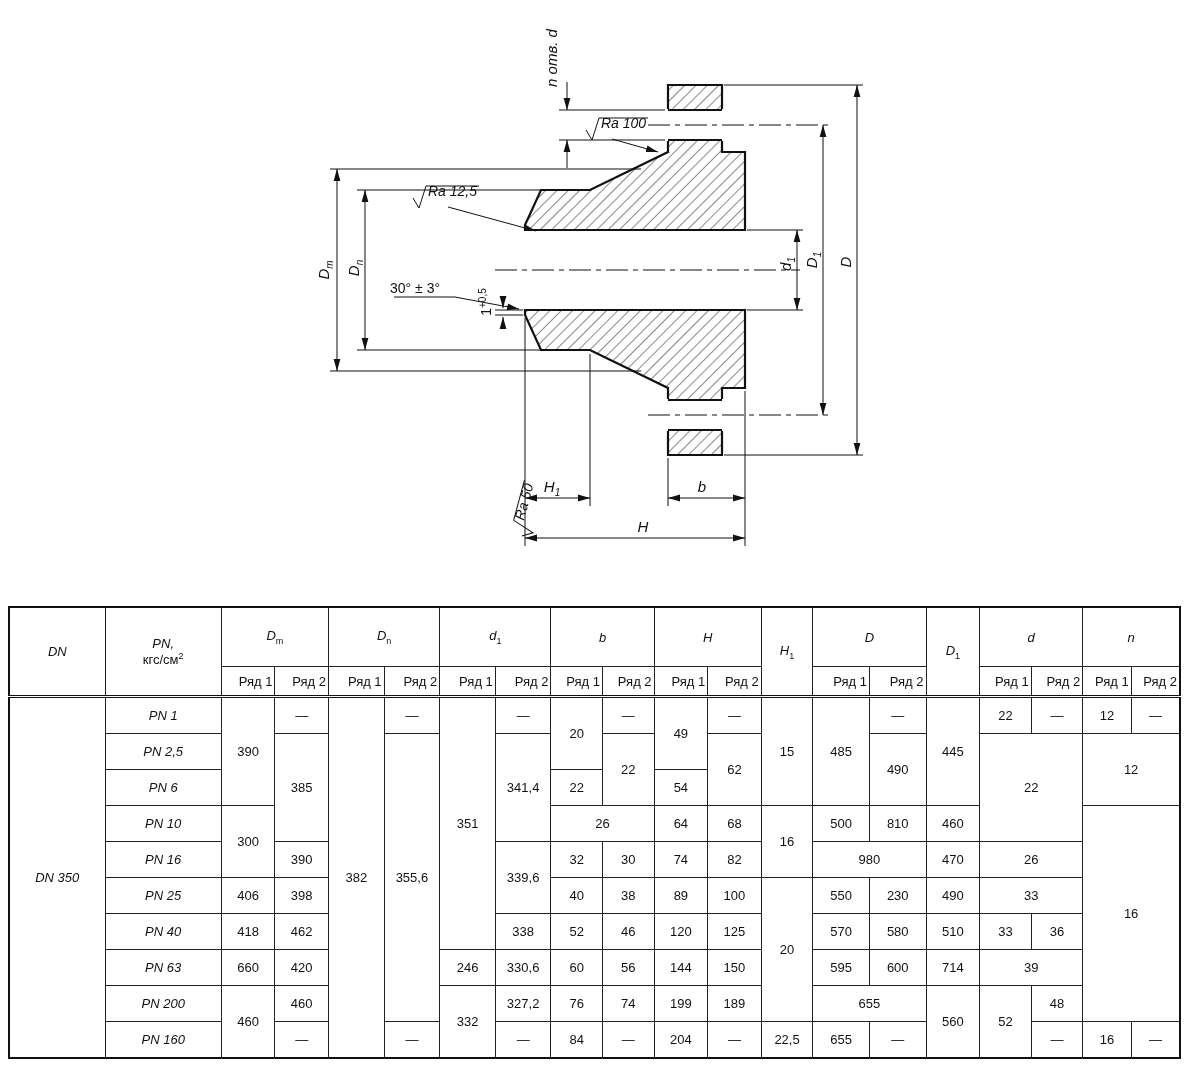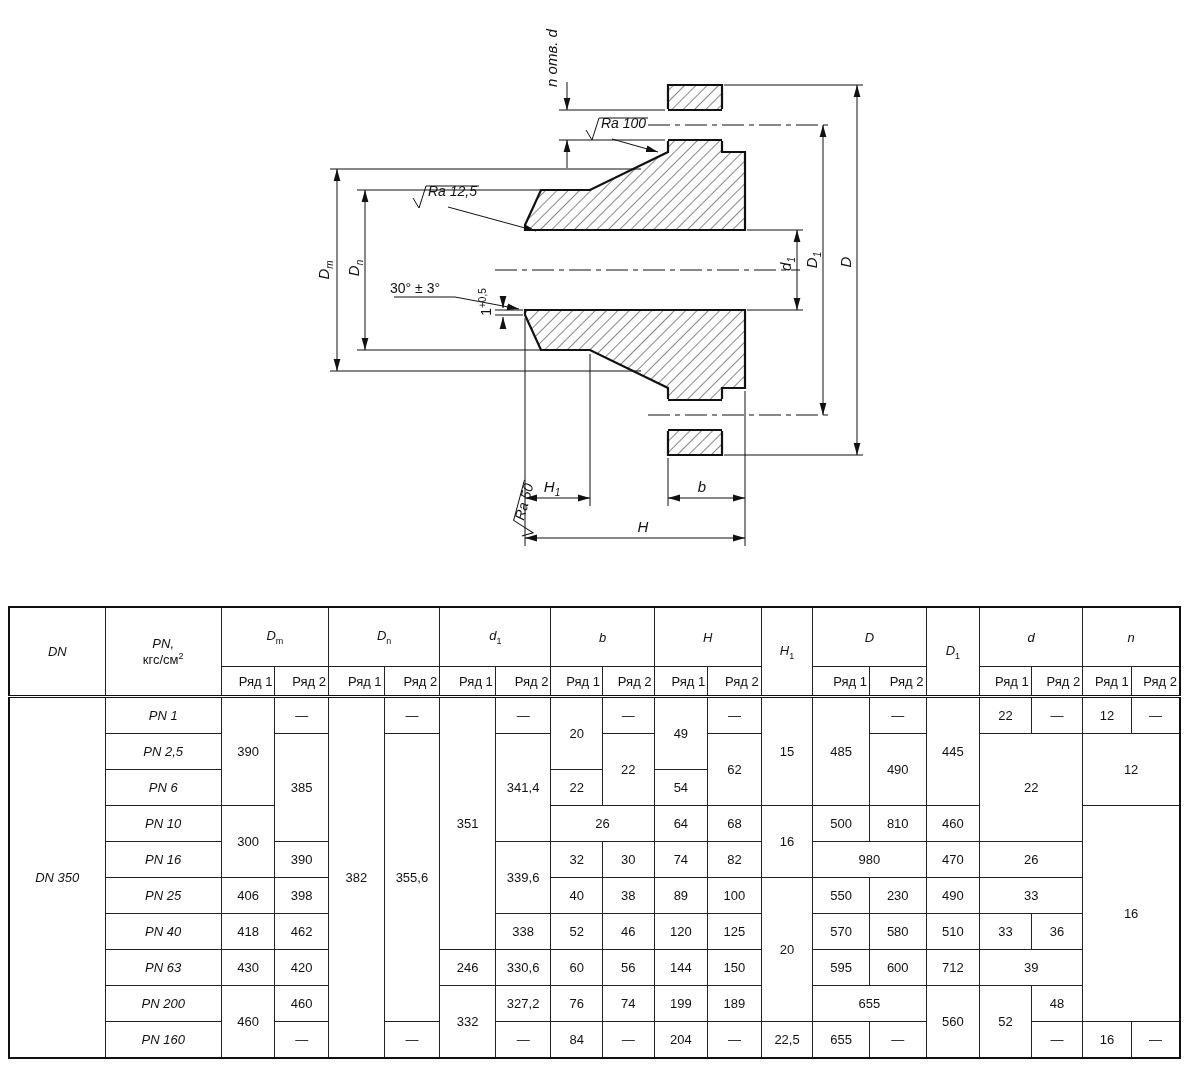--- a/index.html
+++ b/index.html
@@ -284,31 +284,31 @@
         <td>120</td>
         <td>125</td>
         <td>570</td>
         <td>580</td>
         <td>510</td>
         <td>33</td>
         <td>36</td>
       </tr>
       <tr>
         <td class="it">PN 63</td>
-        <td>430</td>
+        <td>660</td>
         <td>420</td>
         <td>246</td>
         <td>330,6</td>
         <td>60</td>
         <td>56</td>
         <td>144</td>
         <td>150</td>
         <td>595</td>
         <td>600</td>
-        <td>712</td>
+        <td>714</td>
         <td colspan="2">39</td>
       </tr>
       <tr>
         <td class="it">PN 200</td>
         <td rowspan="2">460</td>
         <td>460</td>
         <td rowspan="2">332</td>
         <td>327,2</td>
         <td>76</td>
         <td>74</td>

